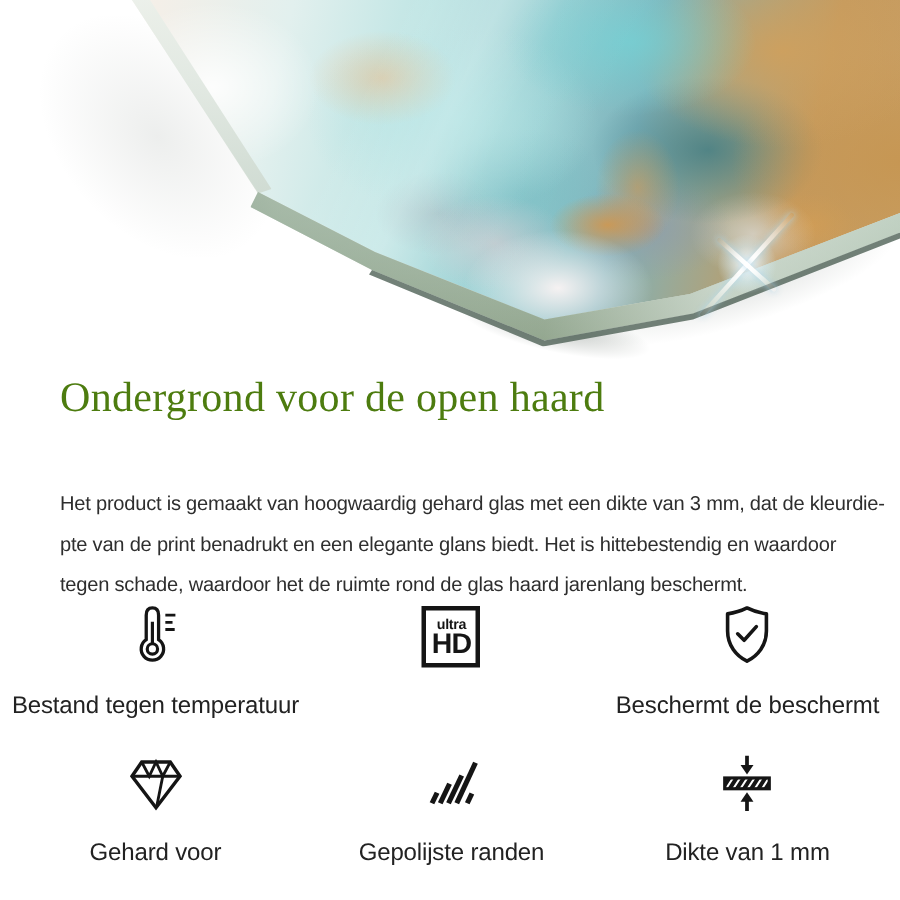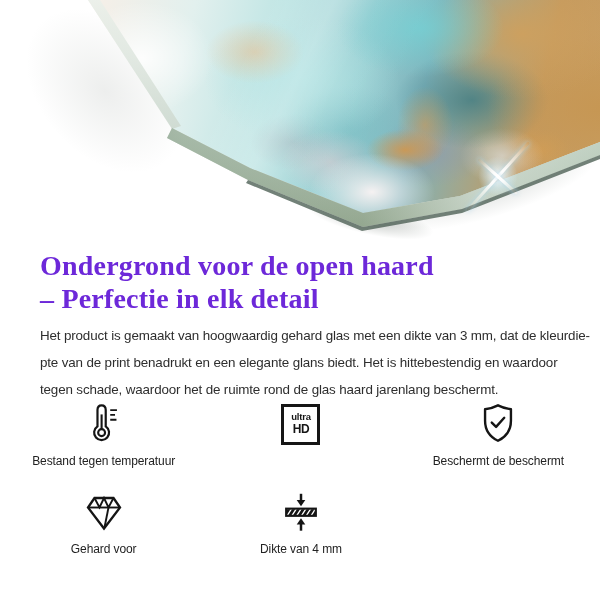--- a/index.html
+++ b/index.html
@@ -62,36 +62,36 @@
   .sparkle .glow{position:absolute;left:-20px;top:-20px;width:40px;height:40px;
     background:radial-gradient(circle,rgba(255,255,255,.98),rgba(215,238,248,.45) 42%,rgba(215,238,248,0) 70%);}
   .sparkle .ray{position:absolute;border-radius:2px;
     background:linear-gradient(90deg,rgba(255,255,255,0),rgba(255,255,255,.95) 42%,#ffffff 50%,rgba(255,255,255,.95) 58%,rgba(255,255,255,0));
     box-shadow:0 0 5px rgba(175,215,235,.9);}
   .sparkle .ray1{width:92px;height:3px;left:-46px;top:-1.5px;transform:rotate(-48deg);}
   .sparkle .ray2{width:52px;height:2.5px;left:-26px;top:-1.25px;transform:rotate(42deg);}
   
   .heading{position:absolute;left:40px;top:230px;
     font-family:"Liberation Serif","DejaVu Serif",serif;
-    font-size:28px;line-height:33px;color:#6d28d9;font-weight:700;letter-spacing:.2px;}
+    font-size:28px;line-height:33px;color:#4d7c0f;font-weight:400;letter-spacing:.2px;}
   .heading span{display:block;}
   .desc{position:absolute;left:40px;top:309px;width:556px;
     font-size:13.4px;line-height:27px;color:#2e2e2e;letter-spacing:-.15px;}
   .desc span{display:block;white-space:nowrap;}
   
   .features{position:absolute;left:5px;top:398px;width:592px;
     display:grid;grid-template-columns:repeat(3,1fr);row-gap:18px;}
   .feature{display:flex;flex-direction:column;align-items:center;}
   .icon-box{height:52px;display:flex;align-items:center;justify-content:center;}
-  .feature-label{margin-top:4px;font-size:12px;line-height:14px;color:#222;letter-spacing:-.1px;}
+  .feature-label{margin-top:14px;font-size:16px;line-height:14px;color:#222;letter-spacing:-.1px;}
   .uhd{width:33px;height:35px;border:3px solid #151515;border-radius:0;
     display:flex;flex-direction:column;align-items:center;justify-content:center;
     color:#151515;font-weight:bold;}
   .uhd-top{font-size:9.5px;line-height:10px;letter-spacing:-.2px;}
-  .uhd-bottom{font-size:12px;line-height:15px;letter-spacing:-.5px;}
+  .uhd-bottom{font-size:19px;line-height:15px;letter-spacing:-.5px;}
   .ic{display:block;}
 </style>
 </head>
 <body>
 
 <div class="photo">
   <div class="shadow shadow-far-left"></div>
   <div class="shadow shadow-left"></div>
   <div class="shadow shadow-right"></div>
   <div class="shadow shadow-corner"></div>
@@ -102,21 +102,20 @@
   <div class="glass-edge-dark"></div>
   <div class="sparkle">
     <div class="glow"></div>
     <div class="ray ray1"></div>
     <div class="ray ray2"></div>
   </div>
 </div>
 
 <h1 class="heading">
   <span>Ondergrond voor de open haard</span>
-  <span>– Perfectie in elk detail</span>
 </h1>
 
 <p class="desc">
   <span>Het product is gemaakt van hoogwaardig gehard glas met een dikte van 3 mm, dat de kleurdie-</span>
   <span>pte van de print benadrukt en een elegante glans biedt. Het is hittebestendig en waardoor</span>
   <span>tegen schade, waardoor het de ruimte rond de glas haard jarenlang beschermt.</span>
 </p>
 
 <div class="features">
 
@@ -156,35 +155,47 @@
       <svg class="ic" width="48" height="48" viewBox="0 0 48 48" fill="none" stroke="#151515" stroke-linejoin="miter">
         <path d="M14.5 10 L33.5 10 L40 19.5 L24 40.5 L8 19.5 Z" stroke-width="2.3"></path>
         <path d="M8 19.5 H40" stroke-width="1.9"></path>
         <path d="M14.5 10 L19.5 19.5 L24 10 L28.5 19.5 L33.5 10" stroke-width="1.9"></path>
         <path d="M28.5 19.5 L24.5 39.5" stroke-width="1.9"></path>
       </svg>
     </div>
     <span class="feature-label">Gehard voor</span>
   </div>
 
+  <div class="feature">
+    <div class="icon-box">
+      <svg class="ic" width="48" height="48" viewBox="0 0 48 48" fill="none" stroke="#151515" stroke-linecap="butt">
+        <path d="M11 37.5 L14.4 30.5" stroke-width="3.4"></path>
+        <path d="M16.5 37.5 L22.7 24.5" stroke-width="3.4"></path>
+        <path d="M22 37.5 L30.8 19" stroke-width="3.4"></path>
+        <path d="M27.5 37.5 L40 10.5" stroke-width="3.4"></path>
+        <path d="M34.5 37.5 L37.6 31" stroke-width="3.4"></path>
+      </svg>
+    </div>
+    <span class="feature-label">Gepolijste randen</span>
+  </div>
 
   <div class="feature">
     <div class="icon-box">
       <svg class="ic" width="46" height="46" viewBox="0 0 48 48" fill="none" stroke="#151515">
         <defs>
           <clipPath id="barclip">
               <rect x="9" y="21" width="30" height="6.5"></rect>
             </clipPath>
         </defs>
         <g clip-path="url(#barclip)">
           <path d="M5 31 L14 17 M10 31 L19 17 M15 31 L24 17 M20 31 L29 17 M25 31 L34 17 M30 31 L39 17 M35 31 L44 17" stroke-width="2.8"></path>
         </g>
         <rect x="8.5" y="20.5" width="31" height="7.5" stroke-width="2.2"></rect>
         <line x1="24" y1="5" x2="24" y2="13" stroke-width="2.6"></line>
         <path d="M19.5 11.5 L24 18 L28.5 11.5 Z" fill="#151515" stroke="none"></path>
         <line x1="24" y1="43.5" x2="24" y2="35.5" stroke-width="2.6"></line>
         <path d="M19.5 37 L24 30.5 L28.5 37 Z" fill="#151515" stroke="none"></path>
       </svg>
     </div>
-    <span class="feature-label">Dikte van 4 mm</span>
+    <span class="feature-label">Dikte van 1 mm</span>
   </div>
 
 </div>
 
 </body></html>

